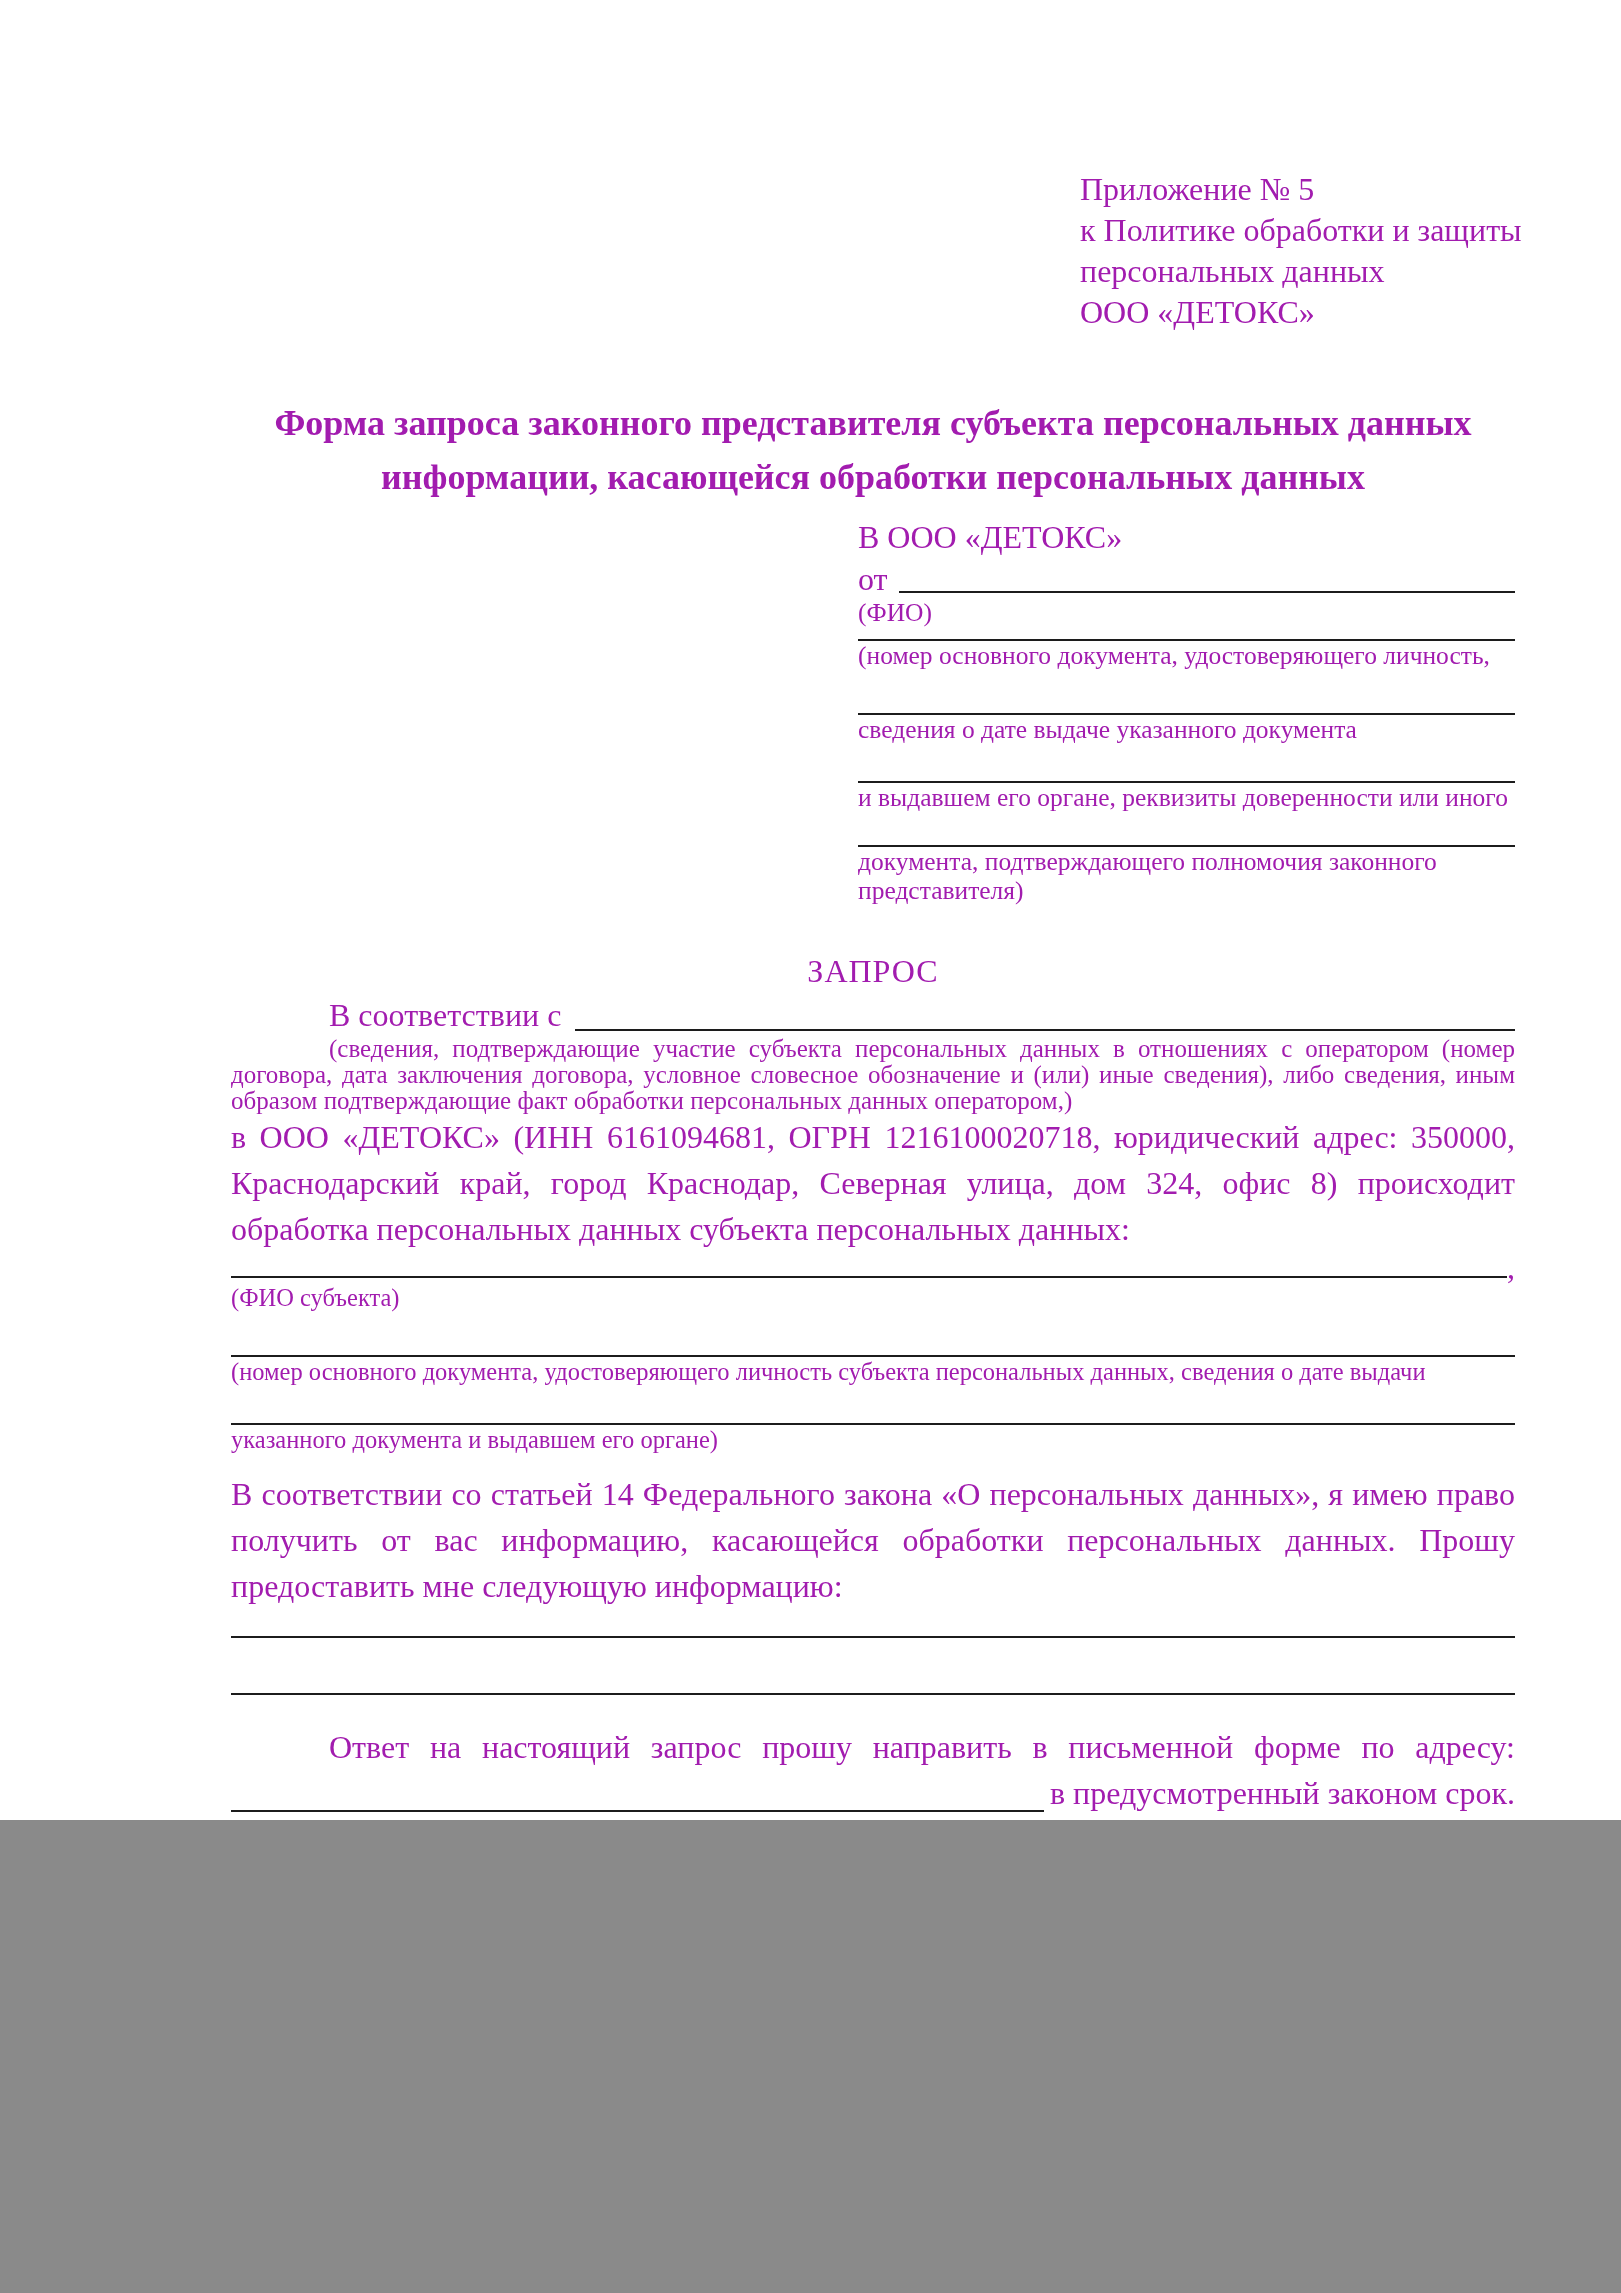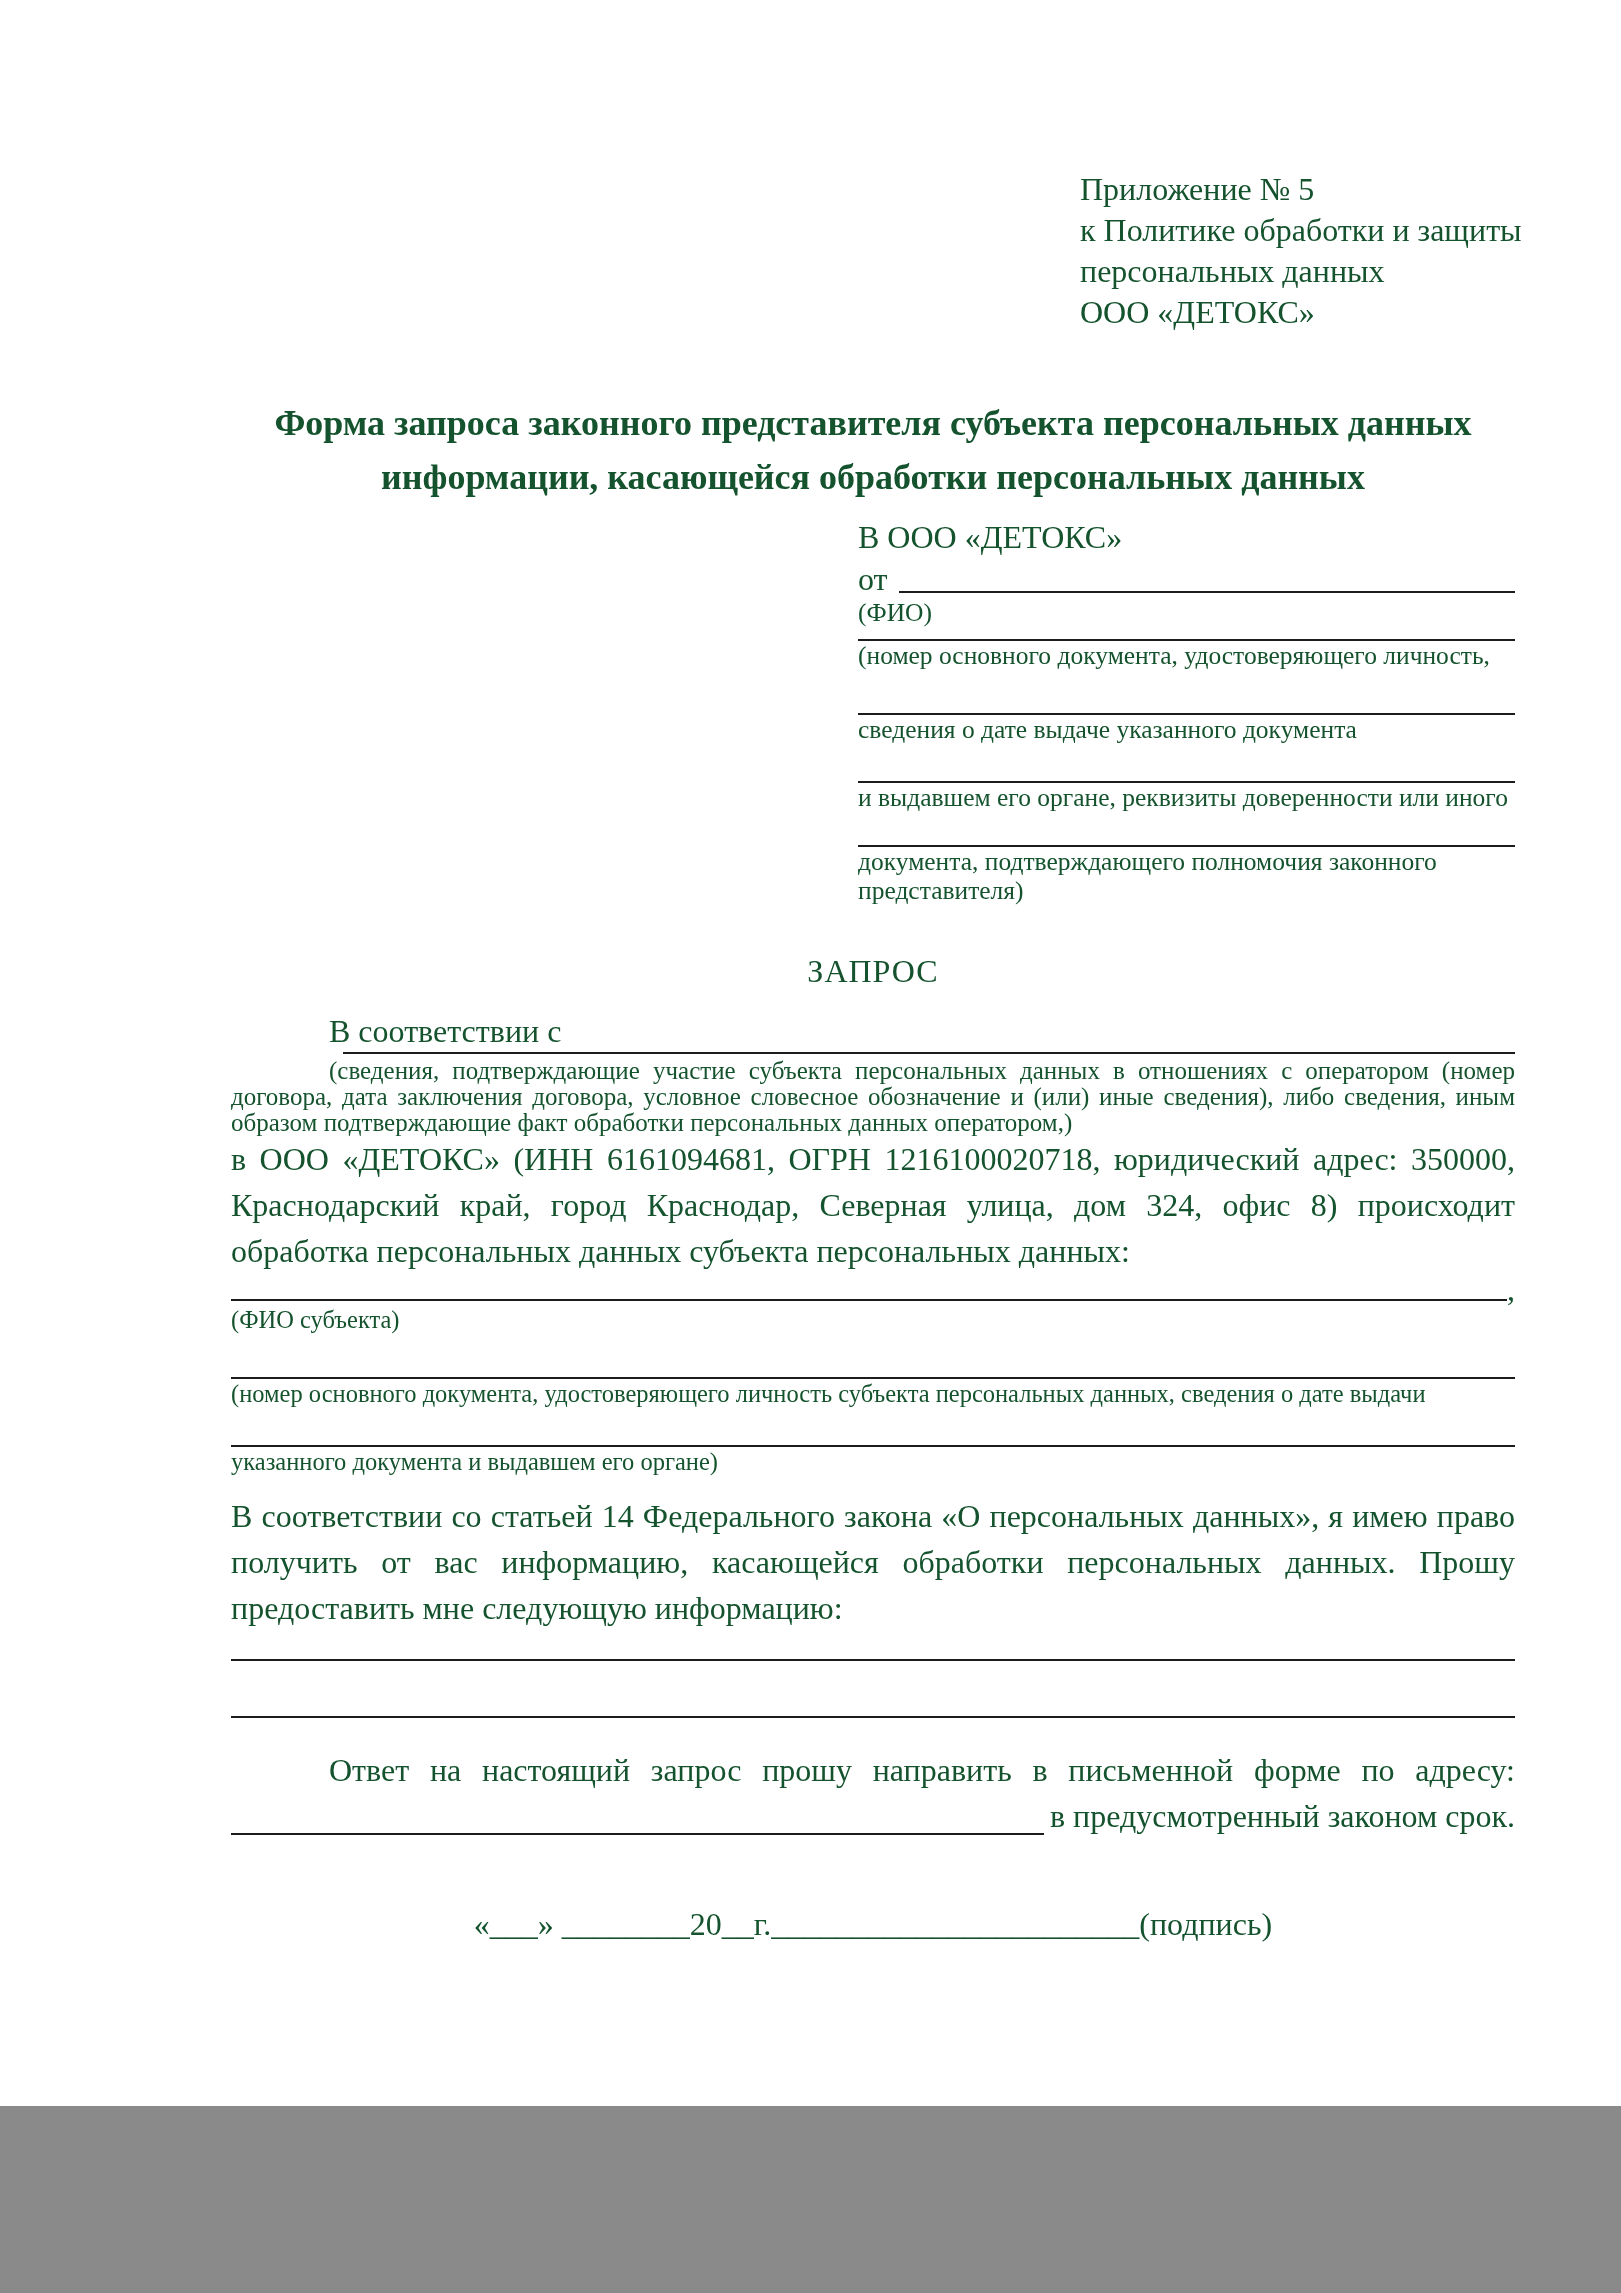--- a/index.html
+++ b/index.html
@@ -1,22 +1,22 @@
 <!DOCTYPE html>
 <html lang="ru"><head>
 <meta charset="utf-8">
 <style>
   html,body{margin:0;padding:0;background:#8a8a8a;}
   .page{
     position:relative;
-    width:1621px;height:2106px;
+    width:1621px;height:1820px;
     background:#ffffff;
     margin:0 auto;
     font-family:"Liberation Serif","DejaVu Serif",serif;
-    color:#14532d;
+    color:#a21caf;
     overflow:hidden;
   }
   .content{position:absolute;left:231px;top:0;width:1284px;}
 
   
   .appendix{margin-top:169px;margin-left:849px;font-size:32px;line-height:41px;white-space:nowrap;}
 
   
   .title{margin:63px 0 0 0;font-size:36px;font-weight:bold;text-align:center;line-height:54px;}
 
@@ -30,21 +30,21 @@
   .cap{font-size:25.5px;line-height:29px;font-family:Liberation Serif, serif;}
   .hr{border-bottom:2.9px solid #1c1c1c;height:0;}
   .hr.h2{margin-top:11.8px;}
   .hr.h3{margin-top:43px;}
   .hr.h4{margin-top:37px;}
   .hr.h5{margin-top:33px;}
 
   
   .zapros{margin-top:43px;font-size:32px;line-height:47px;text-align:center;letter-spacing:1px;}
 
-  .accordance{margin-top:16px;padding-left:98px;line-height:41px;flex-direction:column;}
+  .accordance{margin-top:0;padding-left:98px;line-height:41px;}
   .accordance .blank{margin-left:13.7px;}
 
   .acccap{font-size:25px;line-height:26px;text-align:justify;text-indent:98px;}
 
   .para{margin:0;font-size:32px;line-height:46px;text-align:justify;}
 
   .fiorow{line-height:31px;}
   .fiorow .blank{margin-left:0;}
 
   .cap.wide{font-size:24.5px;}

